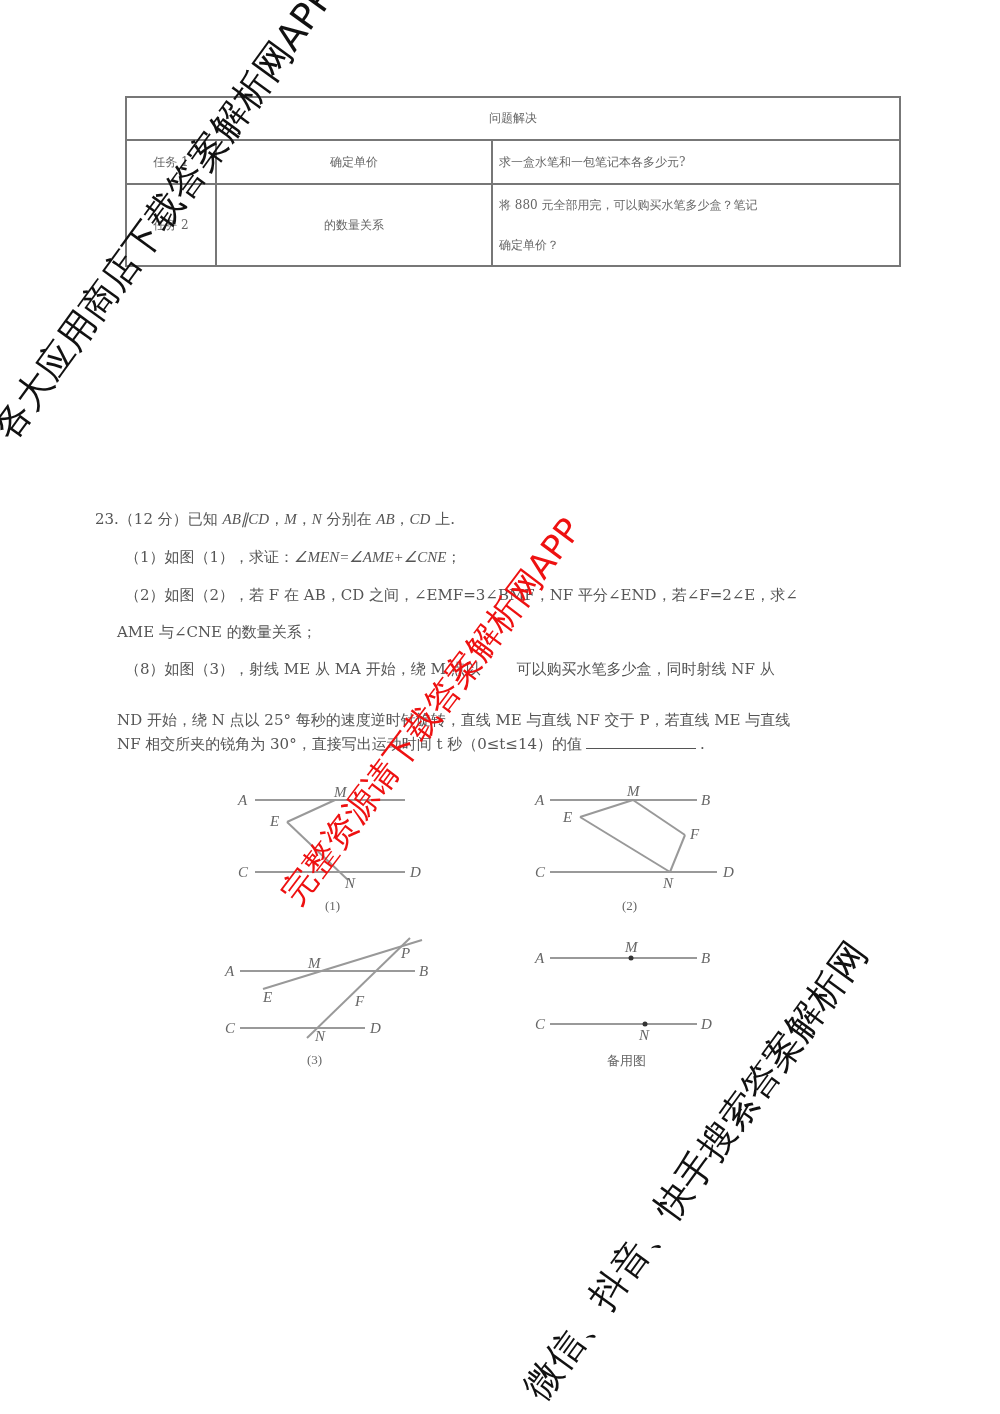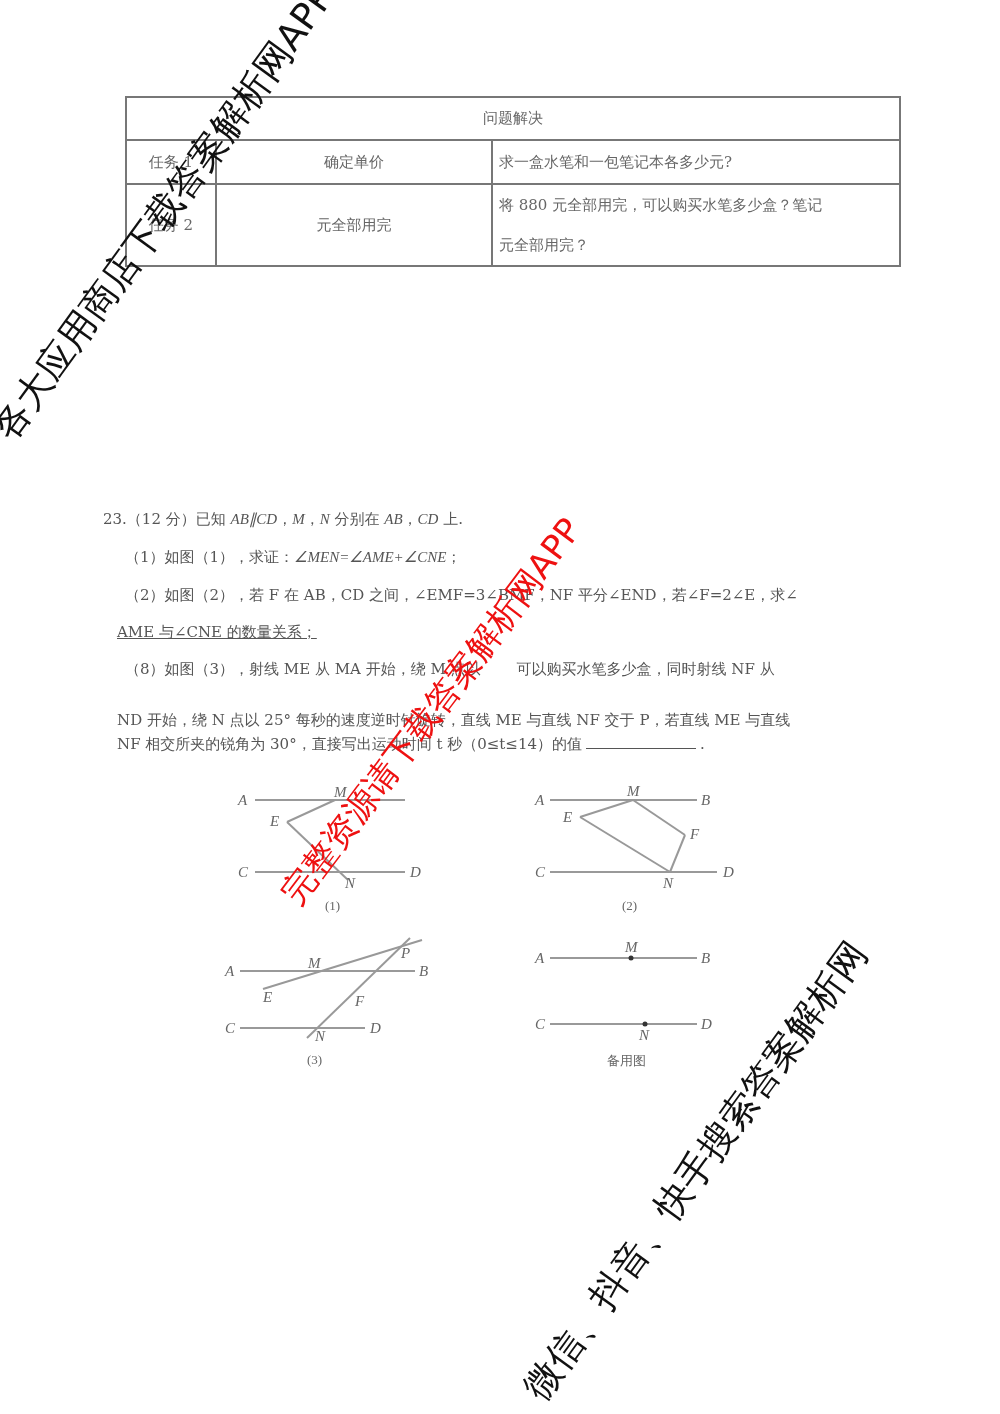--- a/index.html
+++ b/index.html
@@ -2,21 +2,21 @@
 <html><head>
 <meta charset="utf-8">
 <style>
   html, body { margin:0; padding:0; background:#ffffff; }
   body { width:1000px; height:1414px; position:relative; overflow:hidden;
          font-family:"DejaVu Serif","Liberation Serif",serif; color:#555; }
   .page { position:absolute; left:0; top:0; width:1000px; height:1414px; }
 
   
   .task-table { position:absolute; left:125px; top:96px; width:776px; height:170px;
-                border-collapse:collapse; font-size:15px; color:#666; }
+                border-collapse:collapse; font-size:12px; color:#666; }
   .task-table td { border:2px solid #777; text-align:center; vertical-align:middle; padding:0 6px; }
   .task-table .hdr { height:43px; }
   .task-table .row1 td { height:42px;margin-top:19px; }
   .task-table .row2 td { height:80px; }
   .task-table td.desc { text-align:left; line-height:40px; }
   .c1 { width:76px; } .c2 { width:262px;font-family:Liberation Serif, serif; }
 
   
   .problem { position:absolute; left:95px; top:510px; width:815px; font-size:15px; color:#555; }
   .line { position:absolute; white-space:nowrap; }
@@ -44,38 +44,38 @@
         <tr class="hdr">
       <td colspan="3">问题解决</td>
     </tr>
     <tr class="row1">
       <td class="c1">任务 1</td>
       <td class="c2">确定单价</td>
       <td class="desc">求一盒水笔和一包笔记本各多少元?</td>
     </tr>
     <tr class="row2">
       <td class="c1">任务 2</td>
-      <td class="c2">元全部用完</td>
+      <td class="c2">的数量关系</td>
       <td class="desc">
         <div>将 880 元全部用完，可以购买水笔多少盒？笔记</div>
-        <div>元全部用完？</div>
+        <div>确定单价？</div>
       </td>
     </tr>
   </tbody>
     </table>
 
   <div class="problem">
-    <div class="line" style="left:0;top:0;margin-left:8px;">
+    <div class="line" style="left:0;top:0;">
       <span>23.（12 分）已知 </span><span class="it">AB∥CD</span><span>，</span><span class="it">M</span><span>，</span><span class="it">N</span><span> 分别在 </span><span class="it">AB</span><span>，</span><span class="it">CD</span><span> 上.</span>
     </div>
     <div class="line" style="left:30px;top:38px;">
       <span>（1）如图（1），求证：</span><span class="it">∠MEN=∠AME+∠CNE</span><span>；</span>
     </div>
     <div class="line" style="left:30px;top:76px;">（2）如图（2），若 F 在 AB，CD 之间，∠EMF=3∠BMF，NF 平分∠END，若∠F=2∠E，求∠</div>
-    <div class="line" style="left:22px;top:113px;text-decoration:underline;">AME 与∠CNE 的数量关系；</div>
+    <div class="line" style="left:22px;top:113px;">AME 与∠CNE 的数量关系；</div>
     <div class="line" style="left:30px;top:150px;">
       <span>（8）如图（3），射线 ME 从 MA 开始，绕 M 点以</span><span style="display:inline-block;width:36px;"></span><span>可以购买水笔多少盒，同时射线 NF 从</span>
     </div>
     <div class="line" style="left:22px;top:201px;">ND 开始，绕 N 点以 25° 每秒的速度逆时针旋转，直线 ME 与直线 NF 交于 P，若直线 ME 与直线</div>
     <div class="line" style="left:22px;top:224px;text-align:center;">
       <span>NF 相交所夹的锐角为 30°，直接写出运动时间 t 秒（0≤t≤14）的值</span><span class="blank"></span><span>.</span>
     </div>
   </div>
 
   <div class="fig" style="left:230px;top:780px;">

